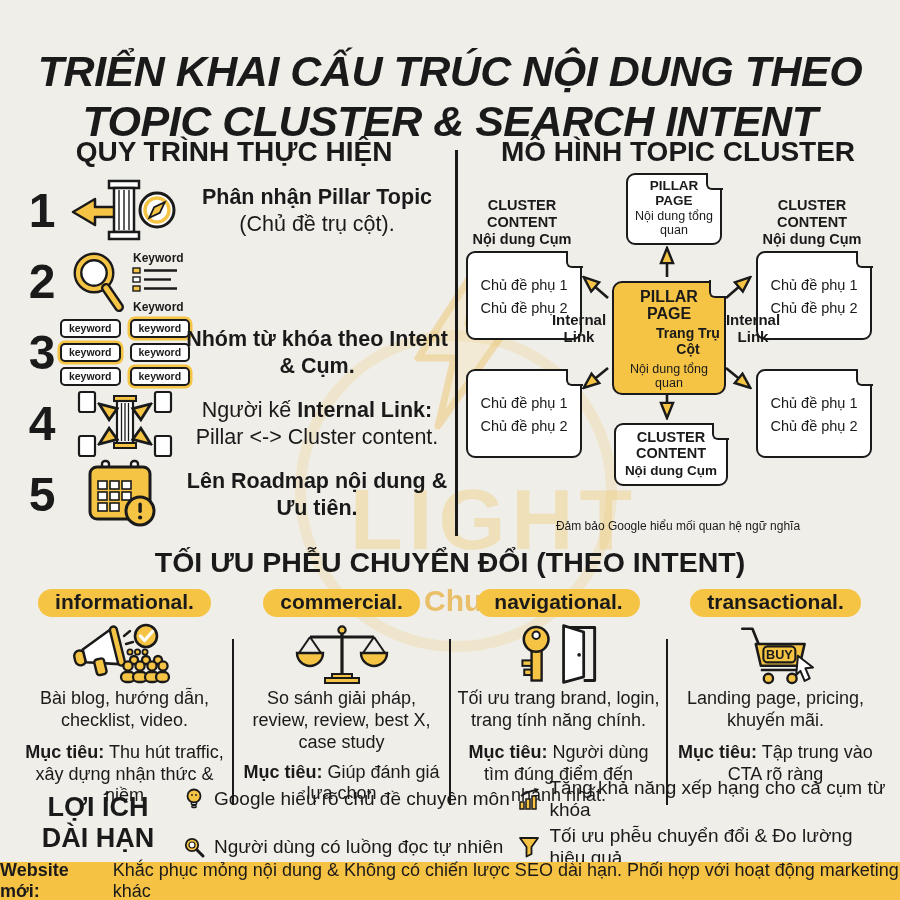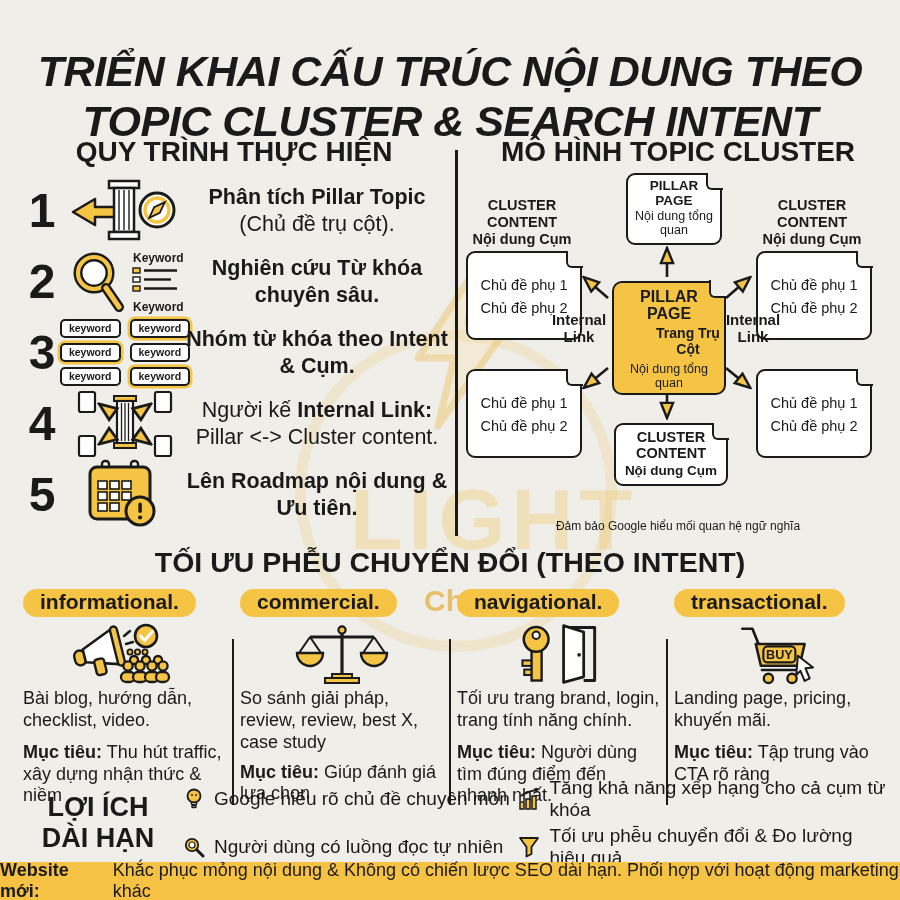--- a/index.html
+++ b/index.html
@@ -57,21 +57,21 @@
   .n-bottom{left:154px;top:252px;width:106px;padding:5px 2px 6px;}
   .n-bottom .t{font-size:14.5px;font-weight:800;line-height:1.1;}
   .n-bottom .s{font-size:13.5px;font-weight:700;margin-top:1px;}
   .arrows{position:absolute;left:0;top:0;}
   .caption{position:absolute;left:0;right:0;bottom:-2px;text-align:center;font-size:12px;}
 
   
   .funnel{position:absolute;left:0;top:542px;width:900px;}
   .funnel h2{margin:4px;text-align:center;font-size:28.5px;font-weight:800;}
   .cols{display:grid;grid-template-columns:repeat(4,1fr);padding:6px 16px 0;}
-  .col{position:relative;padding:0 7px;}
+  .col{position:relative;text-align:center;padding:0 7px;}
   .col + .col::before{content:"";position:absolute;left:-1px;top:50px;bottom:2px;width:2px;background:#1A1A1A;}
   .pill{display:inline-block;background:#F5C445;border-radius:20px;padding:1px 17px 3px;font-size:21px;font-weight:800;}
   .ficon{height:68px;display:flex;align-items:center;justify-content:center;margin-top:3px;}
   .desc{font-size:18px;line-height:1.22;min-height:46px;}
   .goal{font-size:18px;line-height:1.2;margin-top:8px;}
 
   
   .benefits{position:absolute;left:14px;right:8px;top:788px;height:70px;display:flex;align-items:center;}
   .bhead{width:168px;font-size:27px;font-weight:800;line-height:1.14;text-align:center;}
   .bgrid{flex:1;display:grid;grid-template-columns:1fr 1.13fr;gap:4px 4px;}
@@ -114,21 +114,21 @@
             <rect x="47" y="12" width="20" height="44" fill="#fff" stroke="#1A1A1A" stroke-width="2.5"></rect>
             <line x1="52" y1="14" x2="52" y2="54" stroke="#1A1A1A" stroke-width="1.4"></line>
             <line x1="57" y1="14" x2="57" y2="54" stroke="#1A1A1A" stroke-width="1.4"></line>
             <line x1="62" y1="14" x2="62" y2="54" stroke="#1A1A1A" stroke-width="1.4"></line>
             <rect x="42" y="56" width="30" height="7" fill="#fff" stroke="#1A1A1A" stroke-width="2.5"></rect>
             <circle cx="90" cy="34" r="17" fill="#fff" stroke="#1A1A1A" stroke-width="3"></circle>
             <circle cx="90" cy="34" r="12" fill="none" stroke="#F5C445" stroke-width="3.5"></circle>
             <polygon points="90,23 94,34 90,45 86,34" fill="#F5C445" stroke="#1A1A1A" stroke-width="1.8" transform="rotate(45 90 34)"></polygon>
           </svg>
         </div>
-        <div class="stext"><span class="b">Phân tích Pillar Topic</span> <span>(Chủ đề trụ cột).</span></div>
+        <div class="stext"><span class="b">Phân nhận Pillar Topic</span> <span>(Chủ đề trụ cột).</span></div>
       </div>
 
       <div class="step">
         <div class="num">2</div>
         <div class="sicon">
           <svg width="116" height="70" viewBox="0 0 116 70">
             <circle cx="27" cy="26" r="16" fill="#fff" stroke="#F5C445" stroke-width="6"></circle>
             <circle cx="27" cy="26" r="19.3" fill="none" stroke="#1A1A1A" stroke-width="2.4"></circle>
             <circle cx="27" cy="26" r="12.7" fill="none" stroke="#1A1A1A" stroke-width="2.4"></circle>
             <line x1="39" y1="41" x2="52" y2="60" stroke="#1A1A1A" stroke-width="10" stroke-linecap="round"></line>
@@ -136,21 +136,20 @@
             <text x="66" y="15" font-size="12" font-weight="700" fill="#1A1A1A">Keywords</text>
             <rect x="66" y="21" width="7" height="5" fill="#F5C445" stroke="#1A1A1A" stroke-width="1.4"></rect>
             <line x1="77" y1="23.5" x2="110" y2="23.5" stroke="#1A1A1A" stroke-width="2.4"></line>
             <rect x="66" y="30" width="7" height="5" fill="#fff" stroke="#1A1A1A" stroke-width="1.4"></rect>
             <line x1="77" y1="32.5" x2="104" y2="32.5" stroke="#1A1A1A" stroke-width="2.4"></line>
             <rect x="66" y="39" width="7" height="5" fill="#F5C445" stroke="#1A1A1A" stroke-width="1.4"></rect>
             <line x1="77" y1="41.5" x2="110" y2="41.5" stroke="#1A1A1A" stroke-width="2.4"></line>
             <text x="66" y="64" font-size="12" font-weight="700" fill="#1A1A1A">Keywords</text>
           </svg>
         </div>
-        <div class="stext"><span class="b">Nghiên cứu Từ khóa chuyên sâu.</span></div>
       </div>
 
       <div class="step">
         <div class="num">3</div>
         <div class="sicon">
           <div class="chips">
             <span class="chip">keyword</span>
             <span class="chip hl">keyword</span>
             <span class="chip hl">keyword</span>
             <span class="chip">keyword</span>

